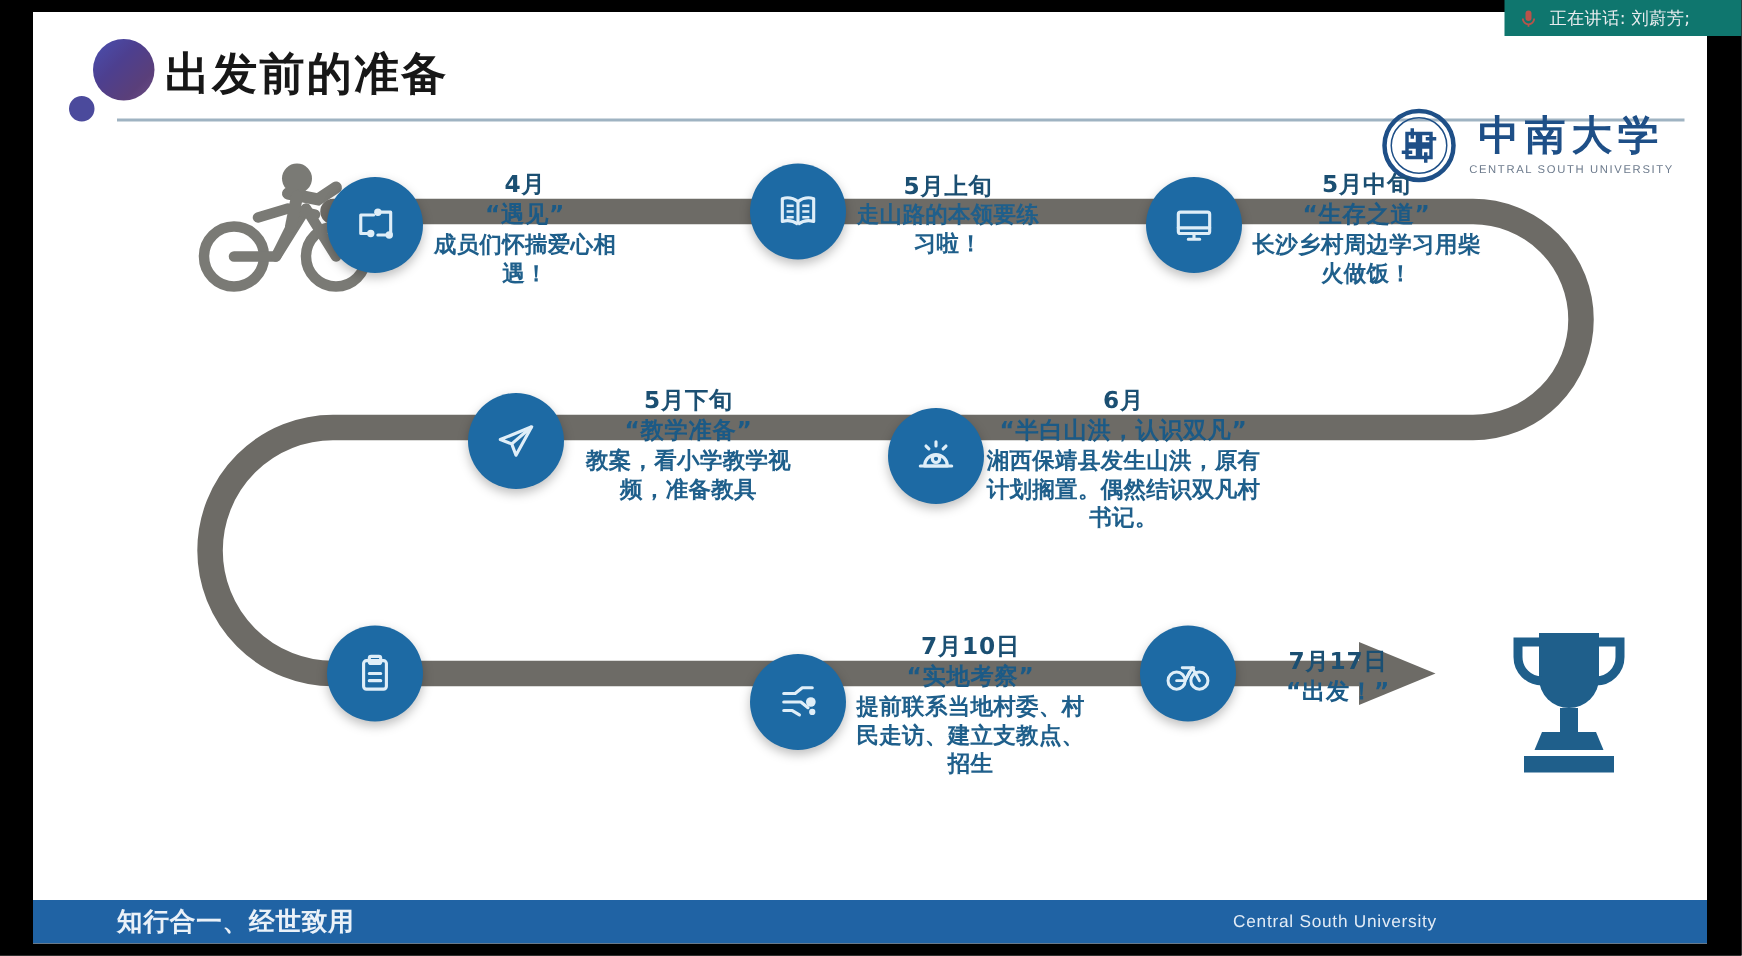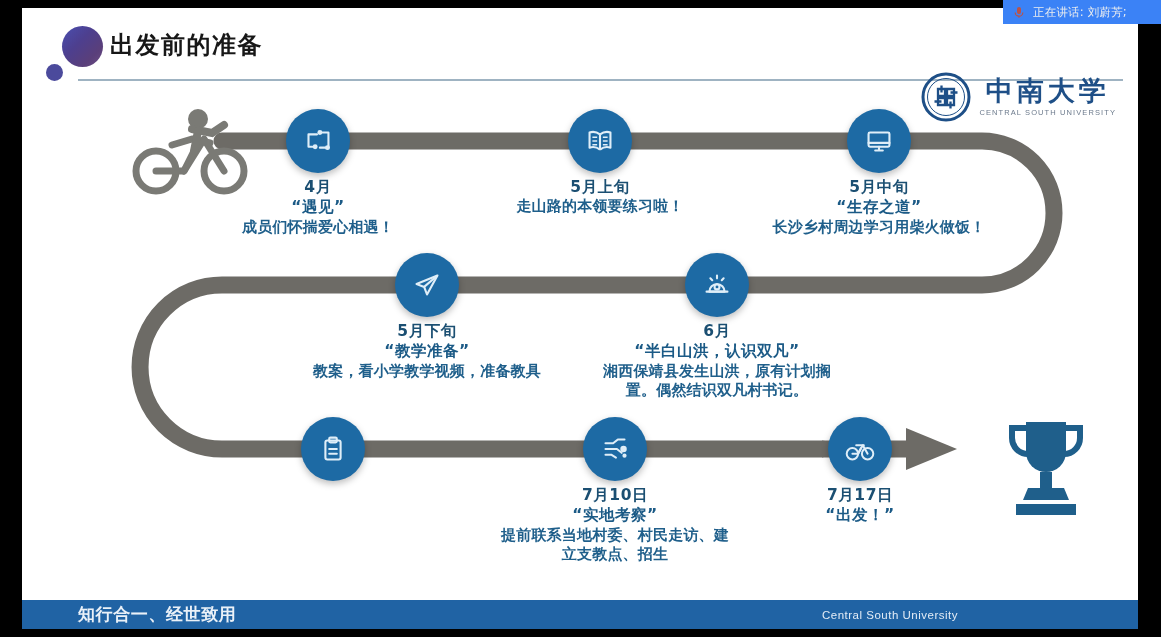--- a/index.html
+++ b/index.html
@@ -18,21 +18,21 @@
     width: 1116px; height: 621px;
     background: #ffffff;
     overflow: hidden;
   }
 
   
   .speak-bar {
     position: absolute;
     left: 1003px; top: 0px;
     width: 158px; height: 24px;
-    background: #3b82f6;
+    background: #0f766e;
     display: flex; align-items: center; gap: 7px;
     padding-left: 9px;
     z-index: 40;
   }
   .speak-icon { width: 14px; height: 14px; position: relative; flex: 0 0 auto; }
   .speak-icon svg { display:block; }
   .speak-text {
     color: #e9ecef; font-size: 11.5px; letter-spacing: 0.2px;
     white-space: nowrap; font-family: "DejaVu Sans", sans-serif;
   }
@@ -44,21 +44,21 @@
     width: 41px; height: 41px; border-radius: 50%;
     background: linear-gradient(135deg, #4a4fb0 0%, #4d3f8f 40%, #5a3f7a 75%, #6d4f86 100%);
   }
   .dot-small {
     position: absolute; left: 24px; top: 56px;
     width: 17px; height: 17px; border-radius: 50%;
     background: #4b4a9c;
   }
   .slide-title {
     position: absolute; left: 88px; top: 21px;
-    font-size: 24px; font-weight: 700; color: #171717;
+    font-size: 30px; font-weight: 700; color: #171717;
     letter-spacing: 1.5px;
     font-family: "DejaVu Sans", sans-serif;
   }
   .title-rule {
     position: absolute; left: 56px; top: 71px;
     width: 1045px; height: 2px;
     background: #9fb3c2;
   }
 
   
@@ -74,21 +74,21 @@
     font-family: "Liberation Sans", sans-serif;
   }
 
   
   .track { position: absolute; left: 0; top: 0; width: 1116px; height: 621px; }
 
   
   .node {
     position: absolute;
     width: 200px;
-    display: flex; flex-direction: column; align-items: center;
+    display: flex; flex-direction: row; align-items: center;
     z-index: 10;
   }
   .node .bubble {
     width: 64px; height: 64px; border-radius: 50%;
     background: #1d6aa4;
     display: flex; align-items: center; justify-content: center;
     box-shadow: 0 3px 7px rgba(0,0,0,0.26);
     flex: 0 0 auto;
   }
   .node .bubble svg { display: block; }

